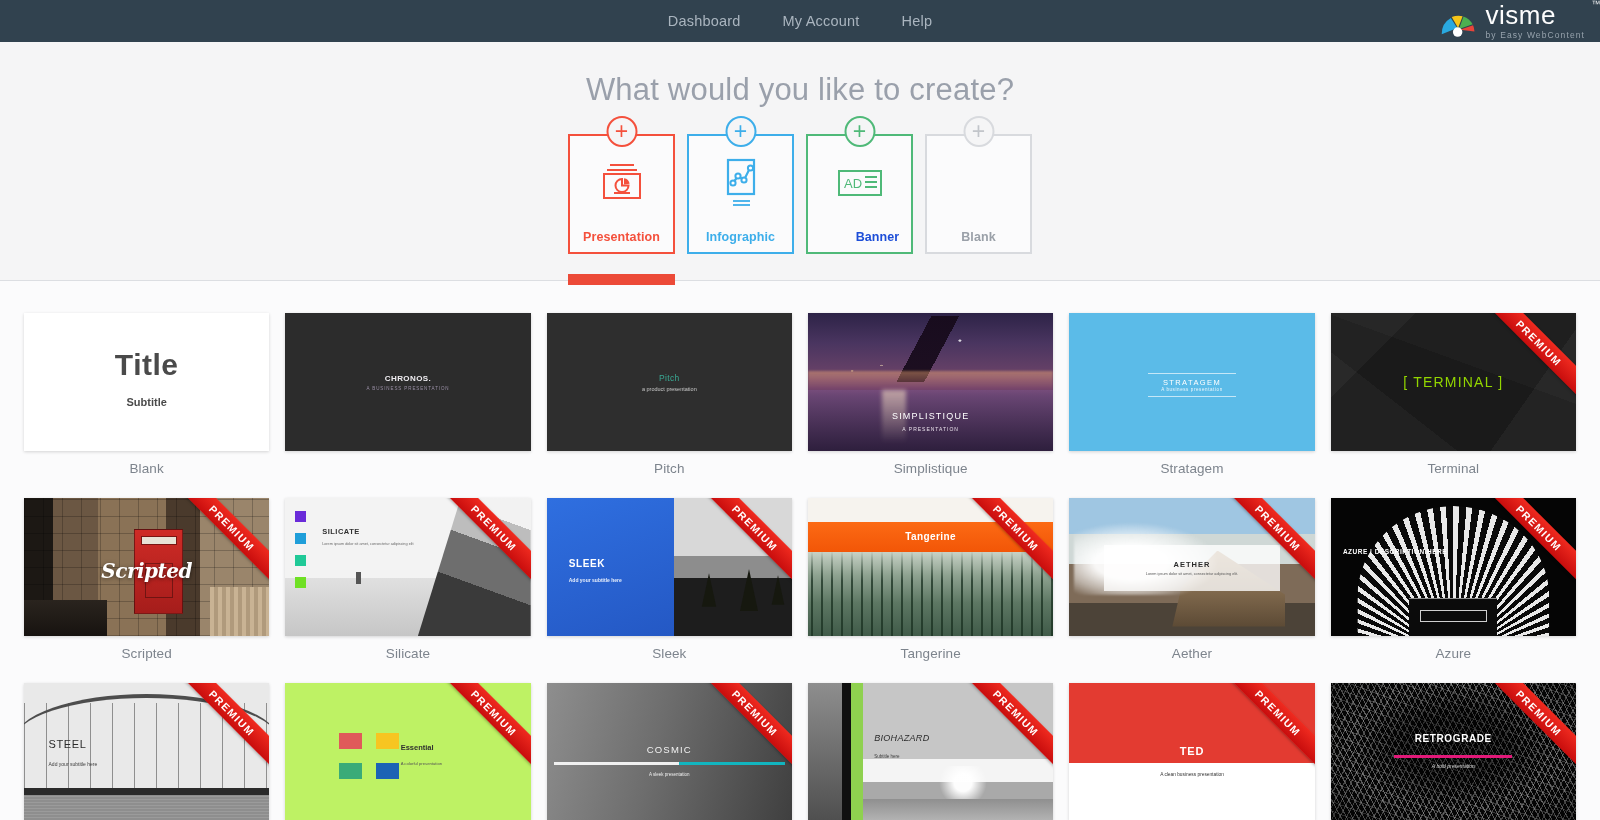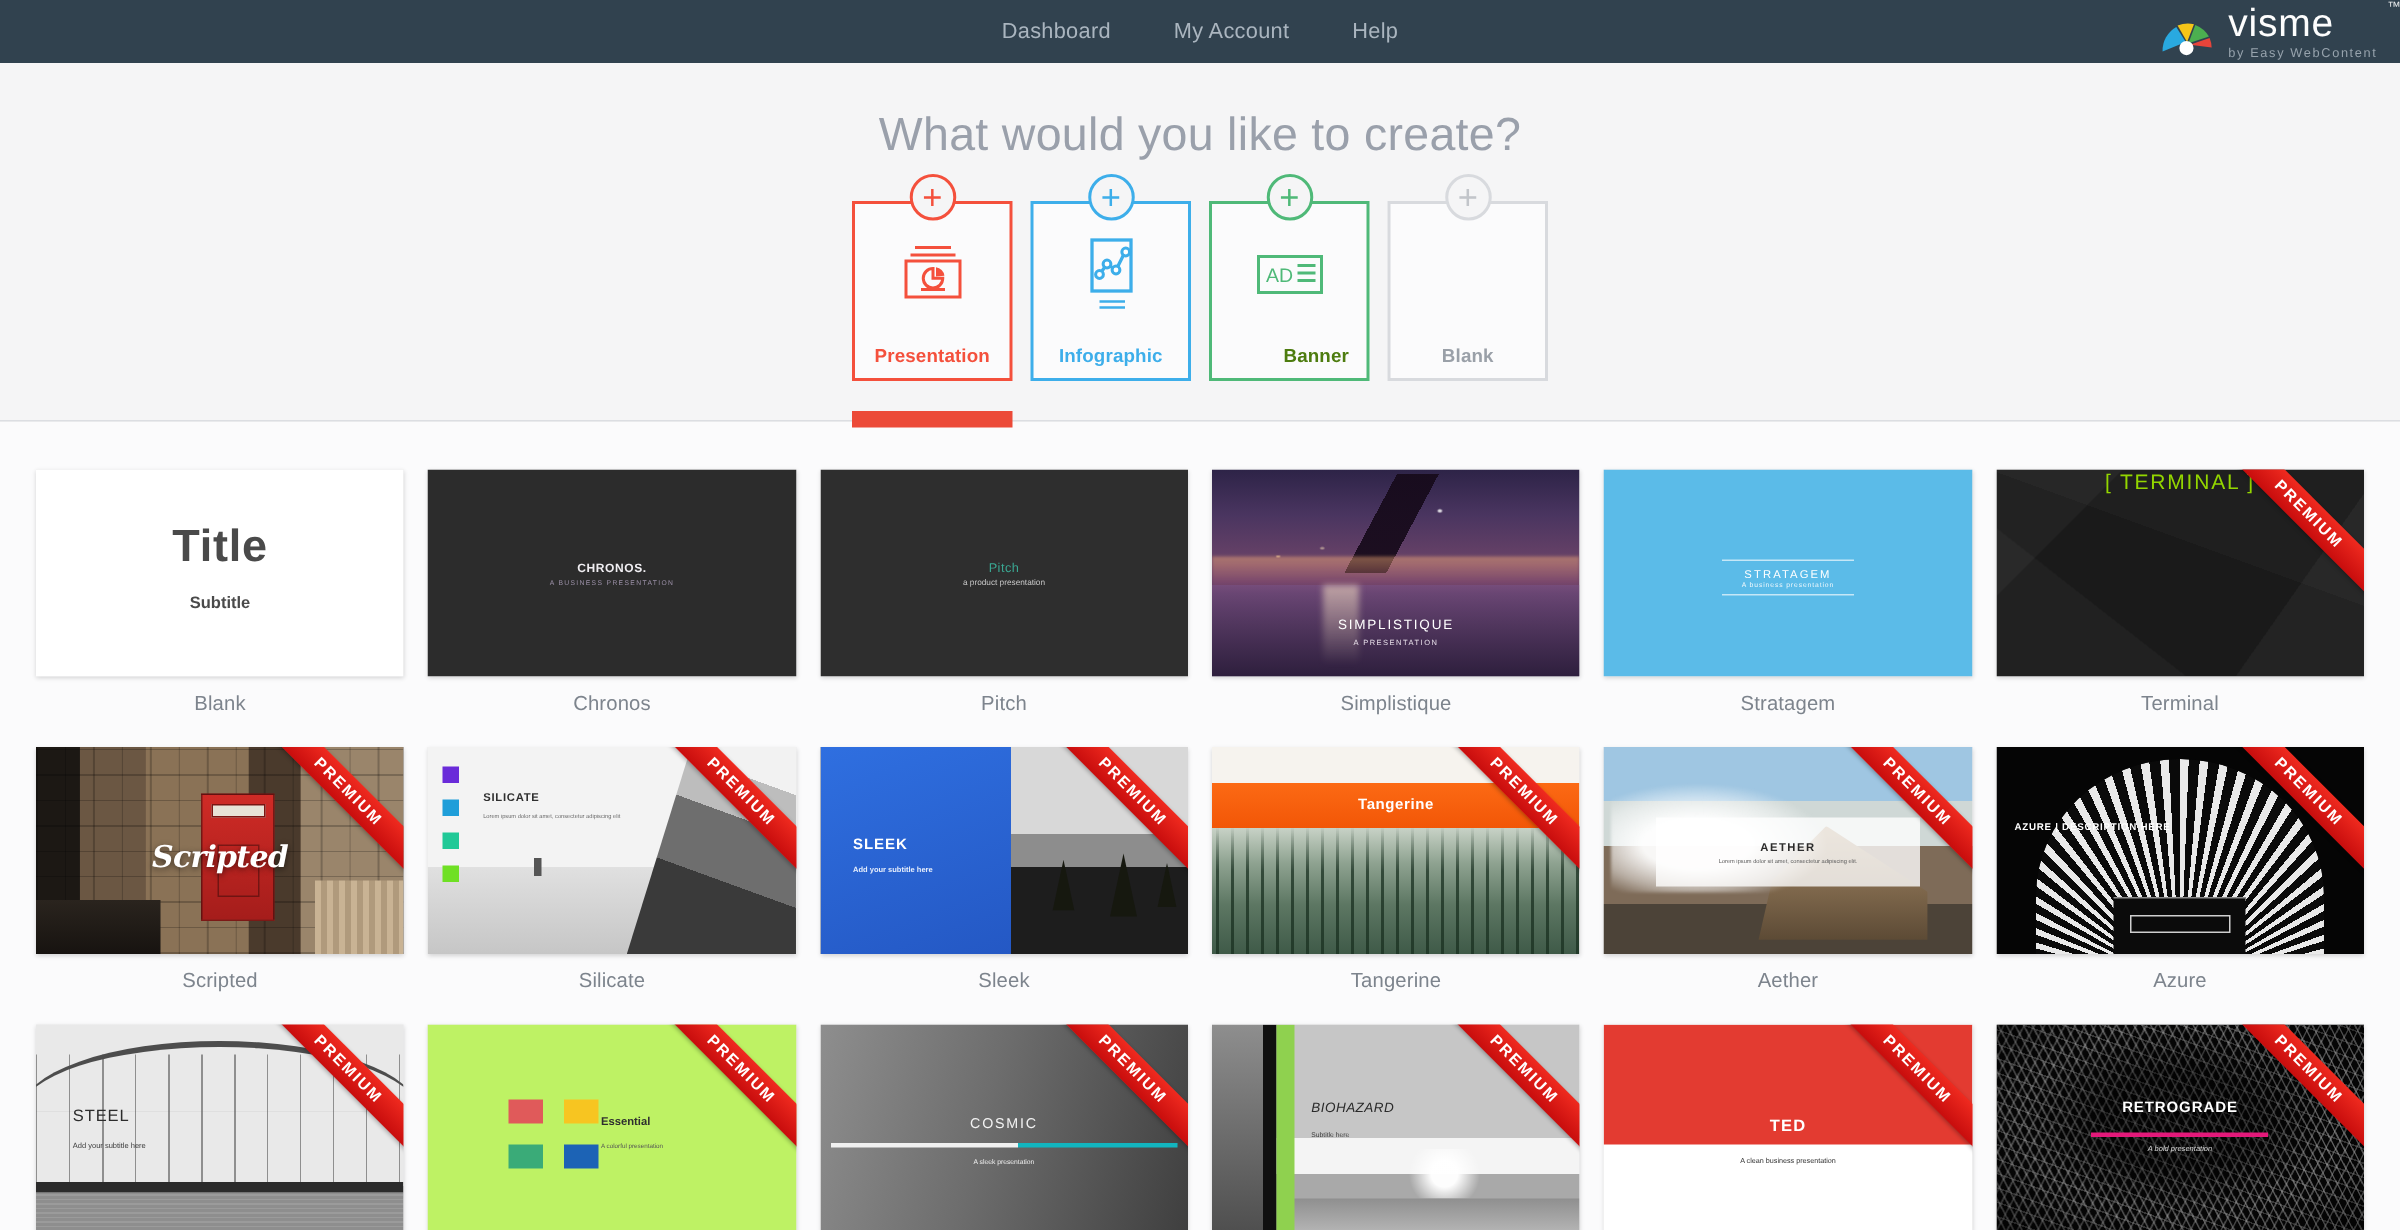--- a/index.html
+++ b/index.html
@@ -126,21 +126,21 @@
   }
 
   .type-card.c-red { border-color: #f4503c; }
   .type-card.c-red .plus { border-color: #f4503c; color: #f4503c; }
   .type-card.c-red .type-label { color: #f4503c; }
   .type-card.c-blue { border-color: #3daeea; }
   .type-card.c-blue .plus { border-color: #3daeea; color: #3daeea; }
   .type-card.c-blue .type-label { color: #3daeea; }
   .type-card.c-green { border-color: #4fb978; }
   .type-card.c-green .plus { border-color: #4fb978; color: #4fb978; }
-  .type-card.c-green .type-label { color: #4d7c0f; padding-left: 36px; }
+  .type-card.c-green .type-label { color: #1d4ed8; padding-left: 36px; }
 
   .custom-box {
     border: 1px solid #d8dade;
     border-radius: 3px;
     padding: 6px 8px;
     font-size: 12.5px;
     color: #8d939b;
     line-height: 1.35;
     text-align: center;
     background: #fff;
@@ -291,21 +291,21 @@
 
   
   .t-term {
     background:#1a1a1a;
     background-image:
       linear-gradient(135deg, rgba(255,255,255,.035) 0 22%, transparent 22%),
       linear-gradient(38deg, rgba(255,255,255,.03) 0 30%, transparent 30%),
       linear-gradient(-55deg, rgba(255,255,255,.04) 0 25%, transparent 25%),
       linear-gradient(200deg, rgba(255,255,255,.025) 0 40%, transparent 40%);
   }
-  .t-term .ti { position:absolute; inset:0; display:flex; justify-content:center;}
+  .t-term .ti { position:absolute; inset:0; display:flex; align-items:center; justify-content:center;}
   .t-term .h1 { font-size:14px; color:#93d600; letter-spacing:1.2px;
     font-family:"Liberation Sans", sans-serif; }
 
   
   .t-script {
     background:
       linear-gradient(90deg,#1c1814 0 12%, #6b5743 12% 30%, #8a7256 30% 58%, #4a3a2c 58% 72%, #9a856b 72% 100%),
       #6b5743;
   }
   .t-script .grout {
@@ -653,21 +653,20 @@
     <div class="tile">
       <div class="thumb">
         <div class="thumb-inner t-chronos">
           <div class="ti">
       <div class="h1">CHRONOS.</div>
       <div class="h2">A BUSINESS PRESENTATION</div>
             </div>
         </div>
 
       </div>
-      <div class="tile-name">Chronos</div>
     </div>
     <div class="tile">
       <div class="thumb">
         <div class="thumb-inner t-pitch">
           <div class="ti">
       <div class="h1">Pitch</div>
       <div class="h2">a product presentation</div>
             </div>
         </div>
 

